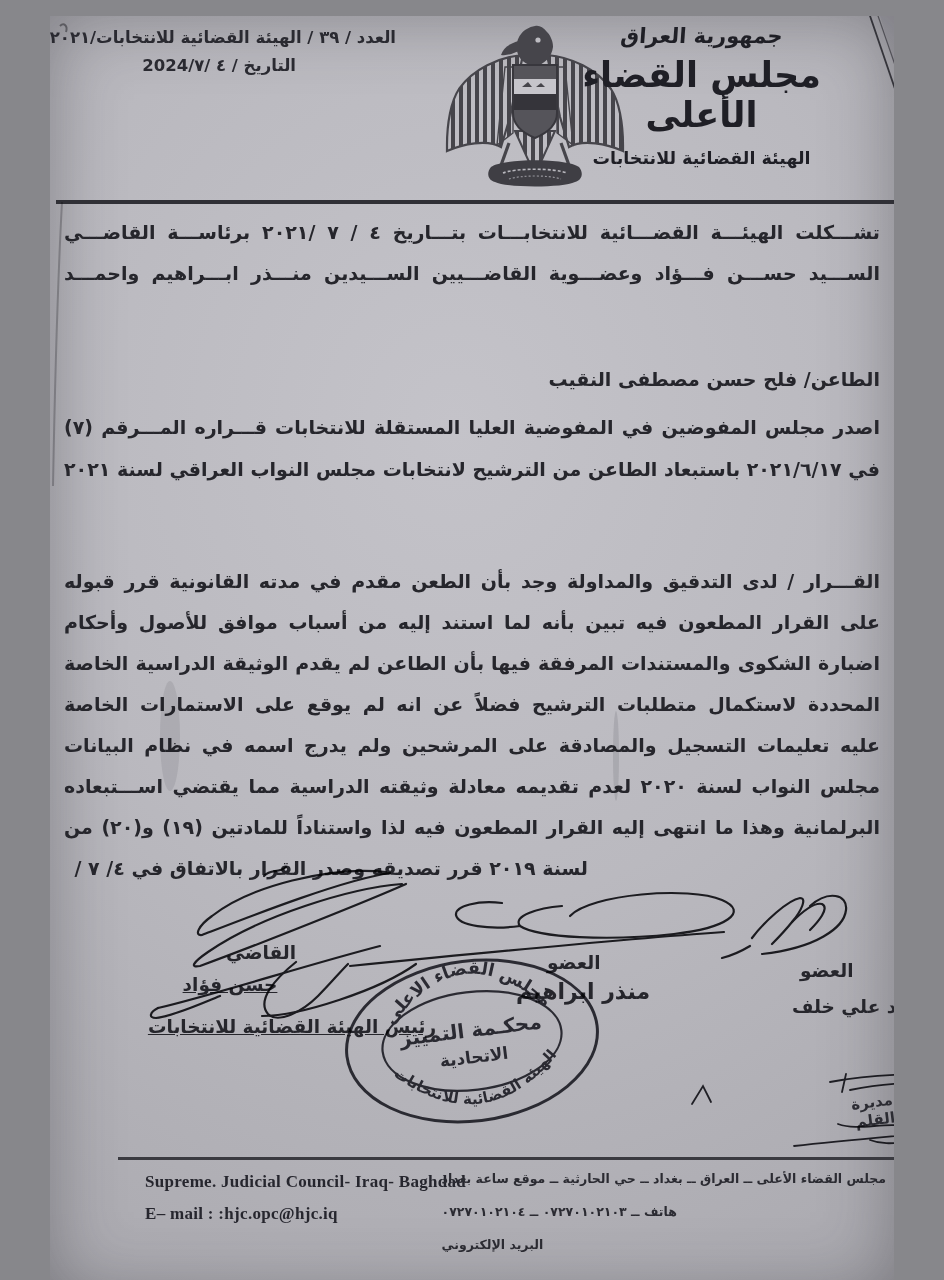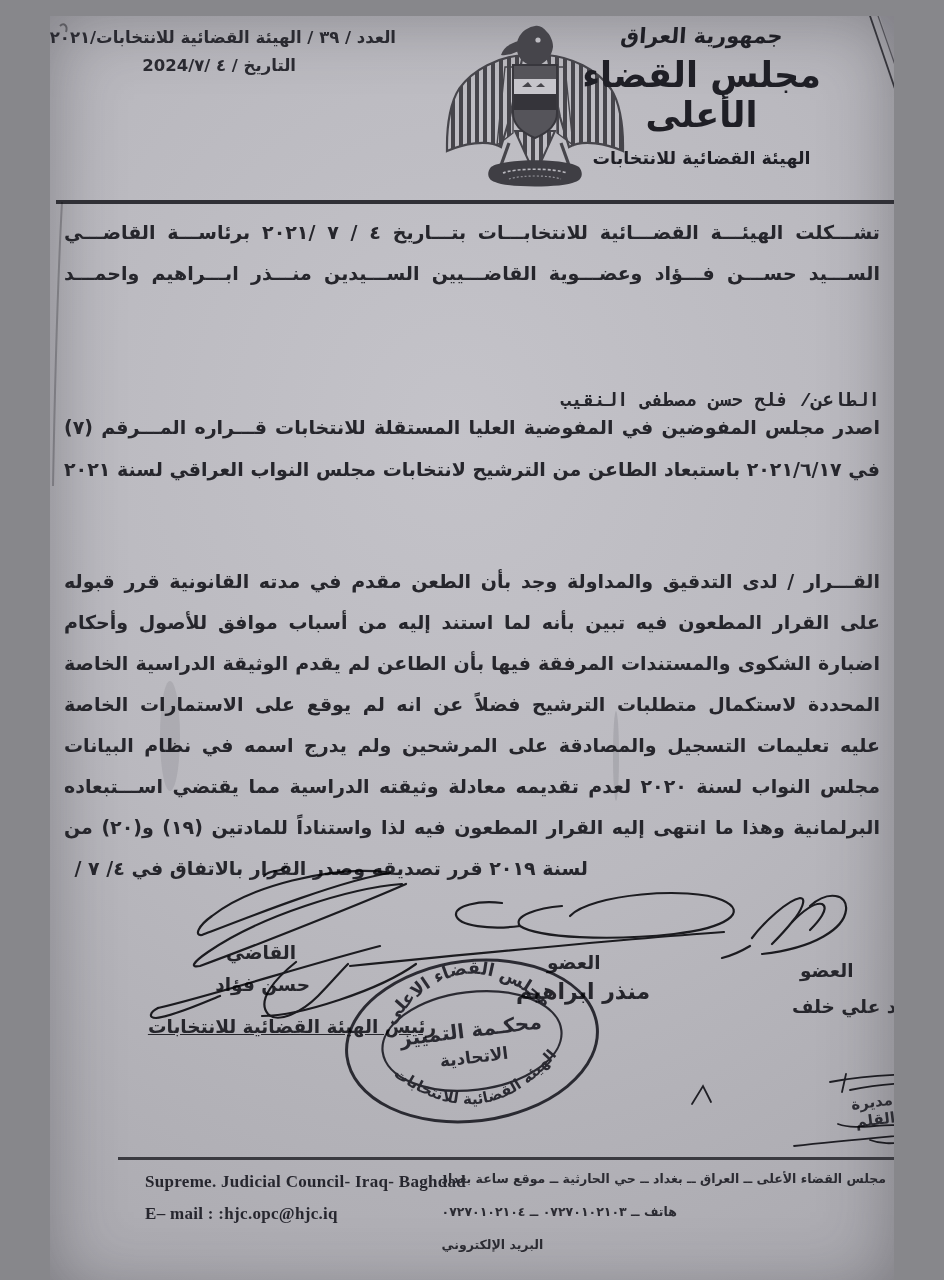--- a/index.html
+++ b/index.html
@@ -20,28 +20,28 @@
   .hdr-right .commission{font-size:17.5px;font-weight:700;margin-top:13px;}
   .rule-top{position:absolute;left:6px;top:184px;width:888px;height:3.5px;background:#303036;}
   .rule-bottom{position:absolute;left:68px;top:1141px;width:824px;height:2.5px;background:#3a3a40;}
   
   .para{position:absolute;right:14px;left:14px;direction:rtl;font-weight:700;font-size:19px;color:#26262c;}
   .para .ln{height:41px;line-height:41px;text-align:justify;text-align-last:justify;overflow:hidden;}
   .para .ln.end{text-align:right;text-align-last:right;}
   .para .ln.shift-sm{margin-right:152px;text-align:right;text-align-last:right;}
   .para .ln.shift-lg{margin-right:292px;text-align:right;text-align-last:right;}
   #intro{top:196px;}
-  #appellant{position:absolute;right:14px;top:372px;direction:rtl;font-weight:700;font-size:19px;font-family:Liberation Mono, monospace;}
+  #appellant{position:absolute;right:14px;top:352px;direction:rtl;font-weight:700;font-size:19px;}
   #background{top:390px;}
   #background .ln{height:42px;line-height:42px;}
   #decision{top:545px;}
   
   .sig-label{position:absolute;direction:rtl;font-weight:700;font-size:18.5px;color:#26262c;white-space:nowrap;z-index:1;}
   #judge-title{left:176px;top:926px;}
-  #judge-name{left:100px;top:958px;width:160px;}
+  #judge-name{left:100px;top:958px;width:160px;text-align:center;text-decoration:underline;}
   #judge-role{left:52px;top:1000px;width:380px;text-align:center;text-decoration:underline;}
   #member-mid-title{left:497px;top:936px;}
   #member-mid-name{left:466px;top:963px;font-size:22px;}
   #member-right-title{left:750px;top:944px;}
   #member-right-name{left:742px;top:980px;}
   #handwritten-note{position:absolute;left:788px;top:1078px;font-size:15px;font-weight:700;direction:rtl;transform:rotate(-7deg);color:#2c2c33;z-index:5;}
   
   .stamp{position:absolute;left:272px;top:925px;width:300px;height:200px;z-index:3;mix-blend-mode:multiply;opacity:.88;}
   .overlay{position:absolute;left:0;top:0;width:944px;height:1280px;z-index:5;pointer-events:none;mix-blend-mode:multiply;}
   .f-en{position:absolute;left:95px;top:1150px;font-family:"Liberation Serif",serif;font-weight:700;font-size:17px;color:#26262e;line-height:32px;letter-spacing:.3px;z-index:1;}

